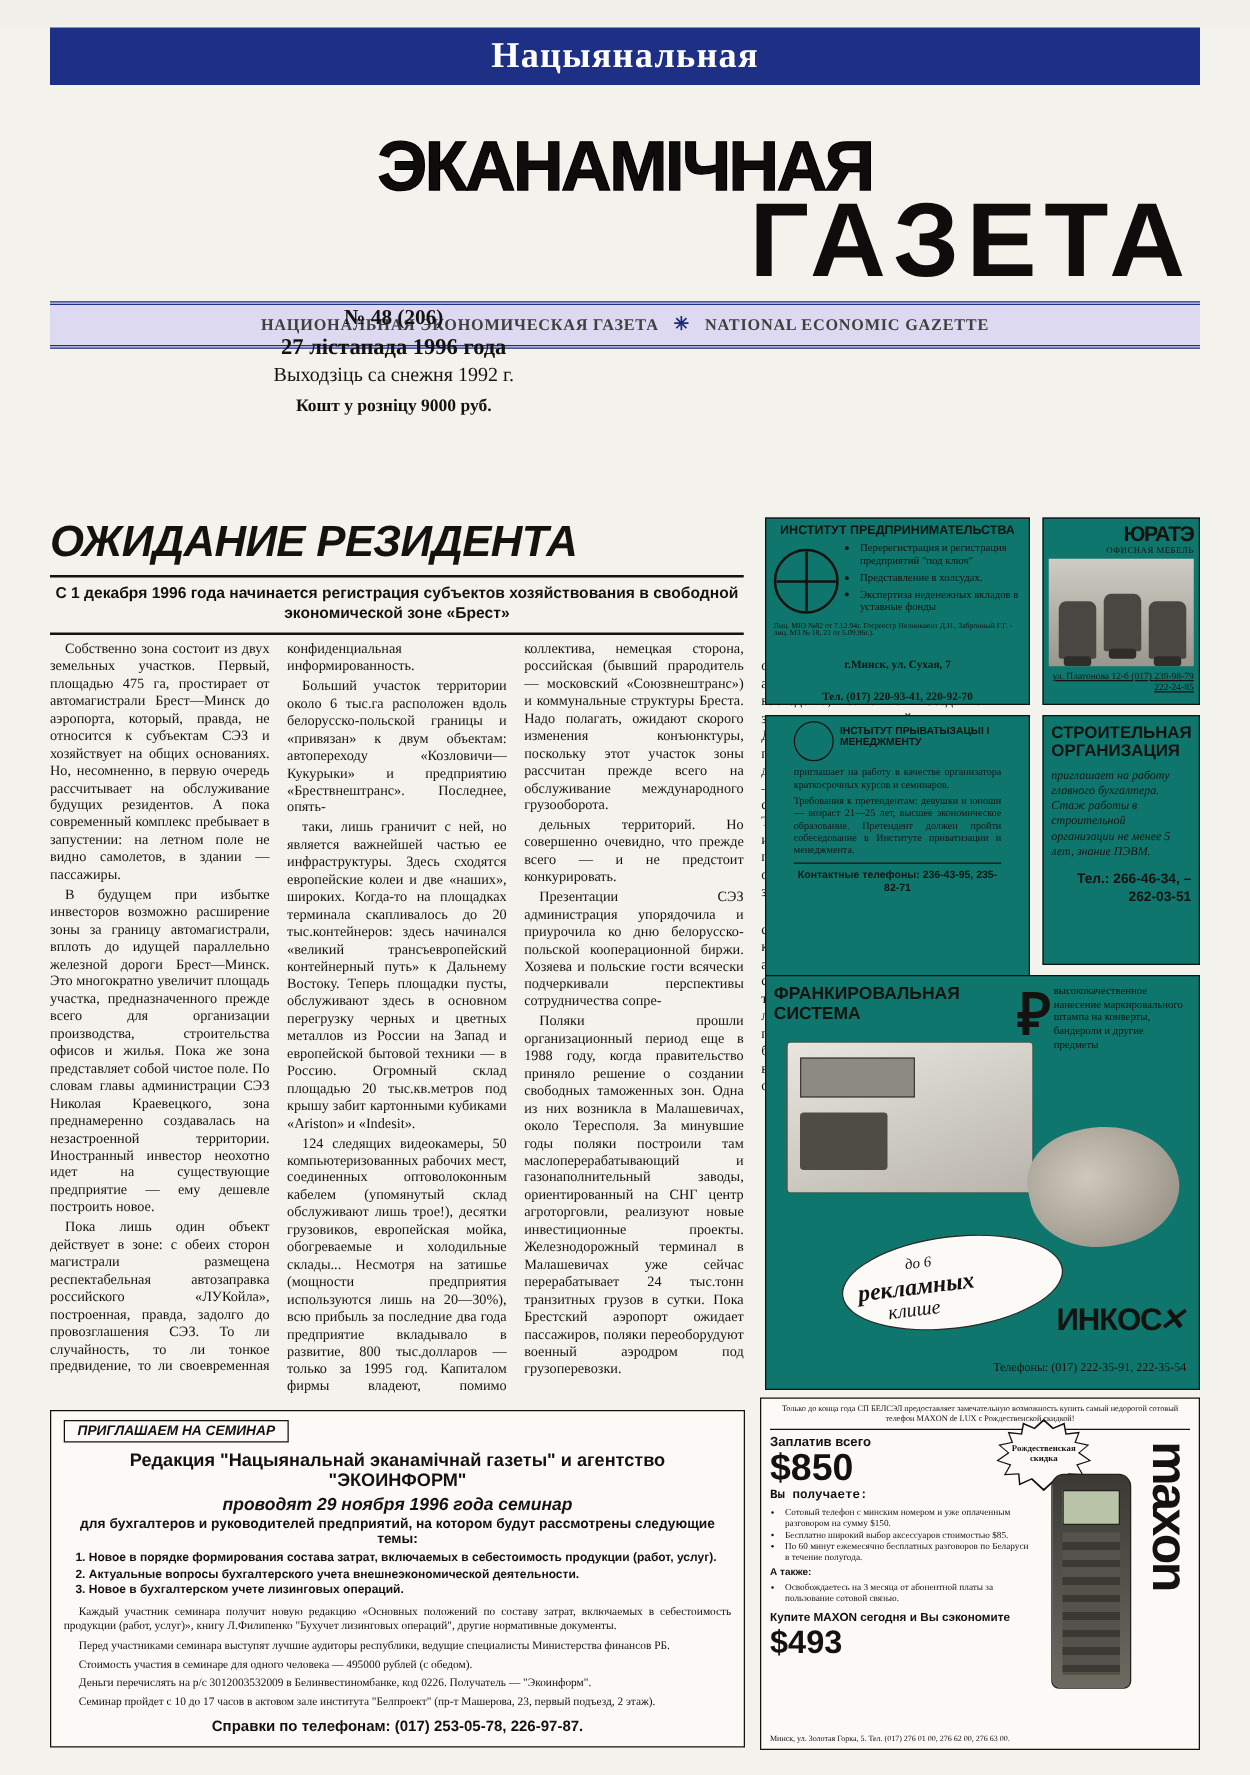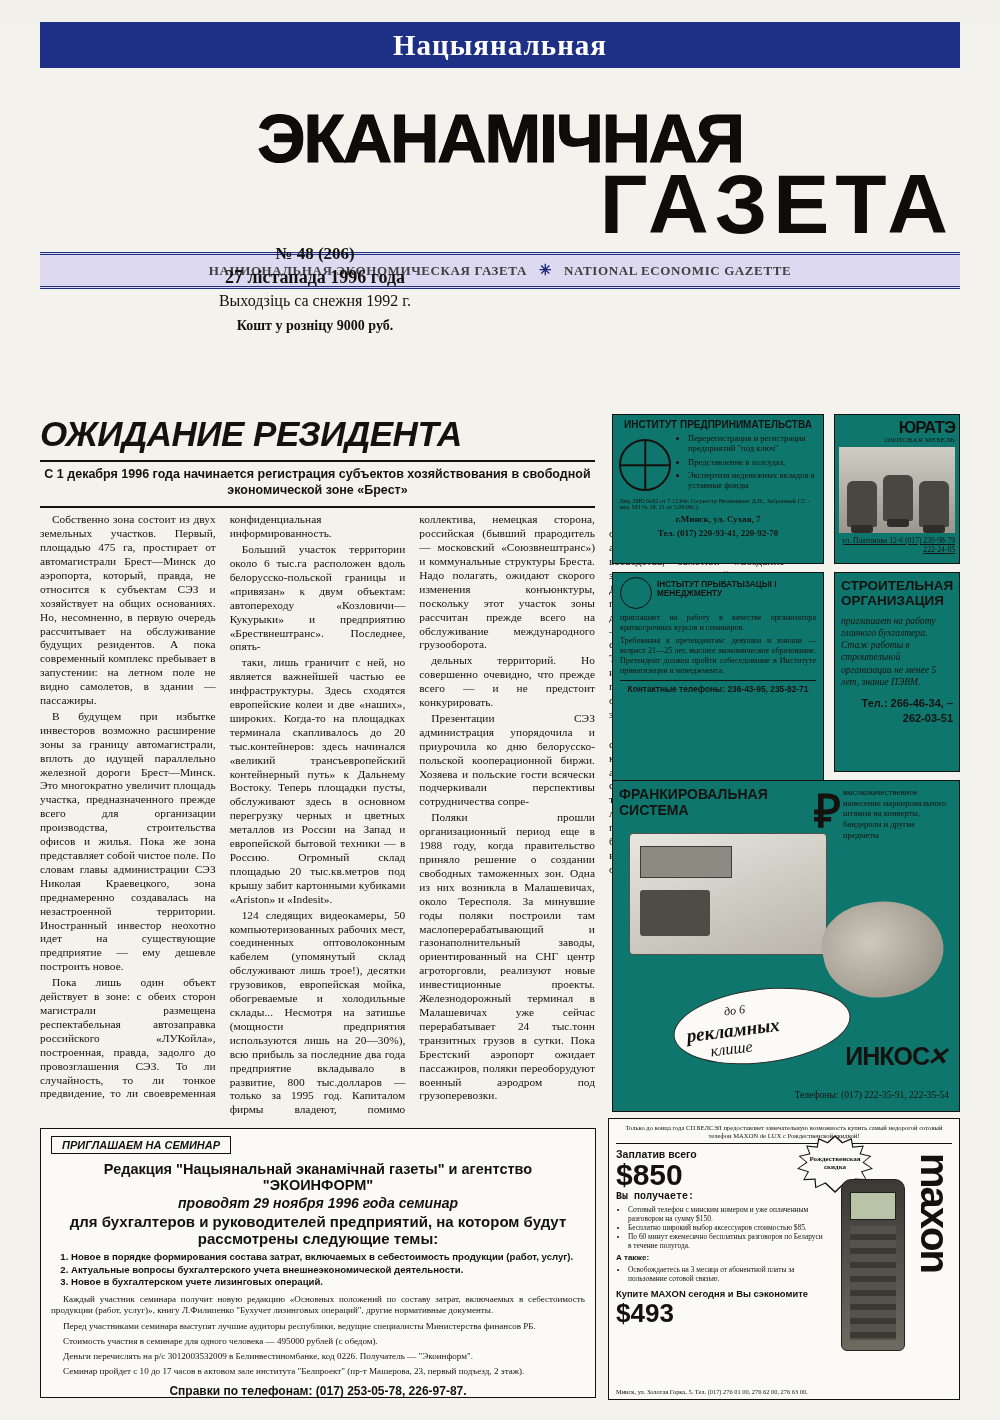--- a/index.html
+++ b/index.html
@@ -26,21 +26,21 @@
     color:#fff;font-family:"Liberation Serif",serif;font-weight:bold;
     font-size:29px;letter-spacing:1px;white-space:nowrap;
   }
   .bigtitle{
     margin:2px 0 0 0;text-align:center;
     font-family:"Liberation Sans", sans-serif;
     font-weight:bold;
     color:#0e0d0c;
   }
   .bigtitle .l1{
-    display:block;font-size:68px;letter-spacing:-2px;line-height:0.95;margin-top:38px;
+    display:block;font-size:56px;letter-spacing:-2px;line-height:0.95;margin-top:38px;
     -webkit-text-stroke:1px #000;
   }
   .bigtitle .l2{
     display:block;font-size:84px;letter-spacing:6px;line-height:0.95;
     text-align:right;padding-right:46px;margin-top:-6px;
   }
   .issueblock{
     position:absolute;left:150px;top:222px;width:330px;text-align:center;
     font-family:"Liberation Serif",serif;
   }
@@ -89,29 +89,29 @@
   .globe{
     width:48px;height:48px;border-radius:50%;border:2px solid #14120f;
     flex:0 0 48px;margin-top:6px;position:relative;overflow:hidden;
   }
   .globe:before{content:"";position:absolute;left:50%;top:0;width:1.5px;height:100%;background:#14120f;transform:translateX(-50%);}
   .globe:after{content:"";position:absolute;top:50%;left:0;height:1.5px;width:100%;background:#14120f;transform:translateY(-50%);}
   .bullets{font-size:8.6px;line-height:1.2;}
   .bullets li{margin-bottom:3px;}
   .bullets ul{margin:0;padding-left:11px;}
   .ad-inst .lic{font-size:6.2px;line-height:1.1;margin-top:4px;}
-  .ad-inst .addr{font-size:9px;text-align:center;font-weight:bold;margin-top:3px;line-height:1.25;}
+  .ad-inst .addr{font-size:9px;text-align:center;font-weight:bold;margin-top:15px;line-height:1.25;}
   .ad-urate{position:absolute;left:222px;top:0;width:126px;height:150px;padding:3px 4px;}
   .ad-urate .logo{font-family:"Liberation Sans",sans-serif;font-weight:bold;font-size:17px;text-align:right;letter-spacing:-1px;}
   .ad-urate .sub{font-size:7px;text-align:right;letter-spacing:.4px;margin-top:-2px;}
   .chairs{height:86px;background:linear-gradient(180deg,#cfccc4,#9a968d);margin:3px 0;position:relative;overflow:hidden;}
   .chair{position:absolute;bottom:6px;width:30px;height:46px;background:#4a4742;border-radius:6px 6px 2px 2px;}
   .chair:after{content:"";position:absolute;left:4px;bottom:-6px;width:22px;height:8px;background:#2f2d29;border-radius:3px;}
   .ad-urate .cont{font-size:7.6px;text-align:right;line-height:1.25;text-decoration:underline;}
-  .ad-priv{position:absolute;left:0;top:158px;width:212px;height:256px;padding:4px 7px;}
+  .ad-priv{position:absolute;left:0;top:158px;width:212px;height:256px;padding:4px 22px;}
   .ad-priv .hdr{display:flex;gap:5px;align-items:flex-start;}
   .seal{width:30px;height:30px;border:1.5px solid #14120f;border-radius:50%;flex:0 0 30px;}
   .ad-priv .hdrt{font-family:"Liberation Sans",sans-serif;font-weight:bold;font-size:8.2px;line-height:1.15;padding-top:3px;}
   .ad-priv .body{font-size:8.1px;line-height:1.2;text-align:justify;margin-top:4px;}
   .ad-priv .phones{font-family:"Liberation Sans",sans-serif;font-weight:bold;font-size:8.4px;text-align:center;border-top:1px solid #14120f;margin-top:5px;padding-top:3px;line-height:1.3;}
   .ad-build{position:absolute;left:222px;top:158px;width:126px;height:200px;padding:6px 6px;}
   .ad-build .t{font-family:"Liberation Sans",sans-serif;font-weight:bold;font-size:13.5px;line-height:1.1;}
   .ad-build .txt{font-size:9.6px;font-style:italic;line-height:1.28;margin-top:6px;}
   .ad-build .tel{font-family:"Liberation Sans",sans-serif;font-weight:bold;font-size:11px;text-align:right;margin-top:8px;line-height:1.3;}
   .ad-frank{position:absolute;left:0;top:366px;width:348px;height:332px;padding:6px;}
@@ -143,21 +143,21 @@
   }
   .seminar .tag{
     display:inline-block;border:1.2px solid #14120f;padding:2px 10px;
     font-family:"Liberation Sans",sans-serif;font-weight:bold;font-style:italic;font-size:11px;
   }
   .seminar h3{
     margin:7px 0 2px 0;text-align:center;font-family:"Liberation Sans",sans-serif;
     font-weight:bold;font-size:14.5px;
   }
   .seminar .h4{text-align:center;font-family:"Liberation Sans",sans-serif;font-weight:bold;font-style:italic;font-size:14px;margin:2px 0;}
-  .seminar .h5{text-align:center;font-family:"Liberation Sans",sans-serif;font-weight:bold;font-size:15px;margin:2px 0 4px 0;}
+  .seminar .h5{text-align:center;font-family:"Liberation Sans",sans-serif;font-weight:bold;font-size:11px;margin:2px 0 4px 0;}
   .seminar ol{margin:0 0 5px 0;padding-left:20px;font-family:"Liberation Sans",sans-serif;font-weight:bold;font-size:9.6px;line-height:1.32;}
   .seminar p{margin:0 0 4px 0;font-size:9.1px;line-height:1.24;text-align:justify;text-indent:12px;}
   .seminar .phones{text-align:center;font-family:"Liberation Sans",sans-serif;font-weight:bold;font-size:12px;margin-top:6px;}
   
   .maxon{
     position:absolute;left:608px;top:1096px;width:352px;height:282px;
     border:1.5px solid #14120f;background:#fbfaf6;box-sizing:border-box;padding:5px 7px;overflow:hidden;
   }
   .maxon .top{font-size:6.6px;text-align:center;line-height:1.2;border-bottom:1px solid #14120f;padding-bottom:3px;}
   .maxon .pay{font-family:"Liberation Sans",sans-serif;font-weight:bold;font-size:10.5px;margin-top:4px;}

